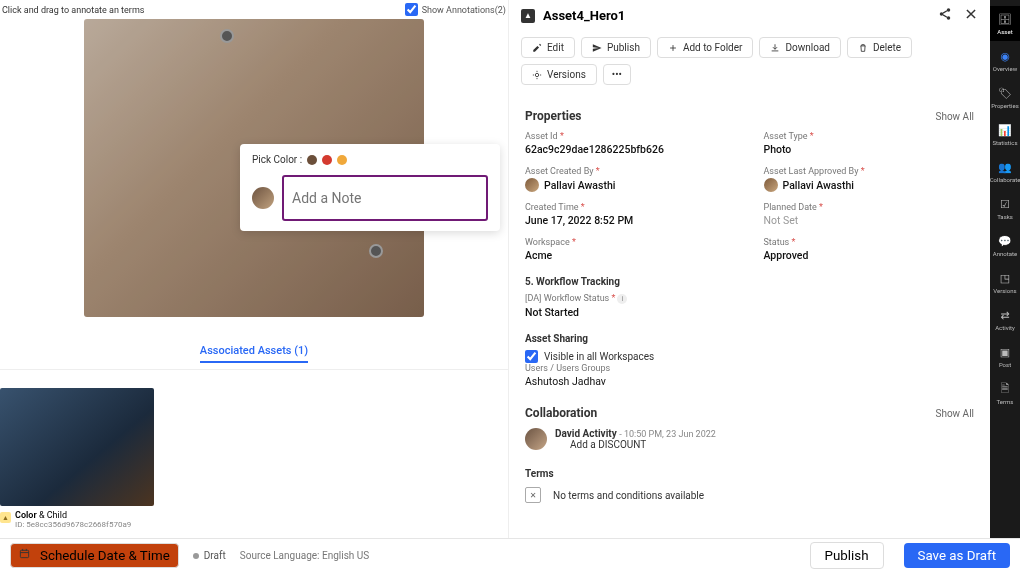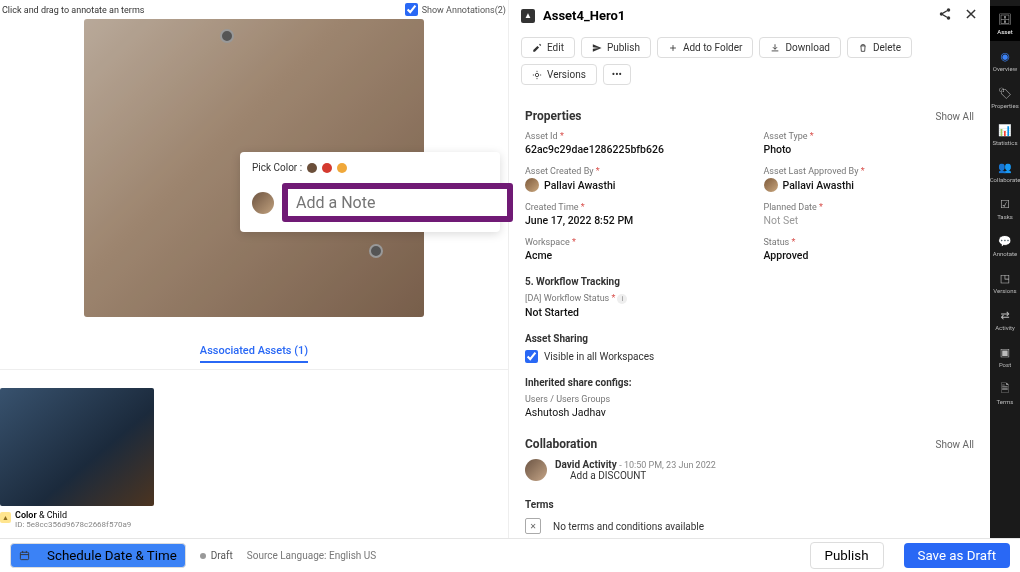--- a/index.html
+++ b/index.html
@@ -8,26 +8,26 @@
 .left-pane { width: 508px; display: flex; flex-direction: column; position: relative; background: #fff; }
 .annot-hint { font-size: 9px; color: #333; padding: 3px 2px; display: flex; justify-content: space-between; align-items: center; }
 .show-annot { display: flex; align-items: center; gap: 4px; font-size: 9px; color: #555; }
 .show-annot input { accent-color: #2968f5; }
 .img-stage { flex: 0 0 auto; display: flex; flex-direction: column; align-items: center; position: relative; }
 .img-big { width: 340px; height: 298px; margin: 0 auto; background: linear-gradient(135deg,#d9c7b5 0%,#b99d83 40%,#8d6f58 100%); border-radius: 3px; position: relative; overflow: hidden; }
 .img-big::before { content:""; position:absolute; inset:0; background: rgba(0,0,0,0.15); }
 .marker { position:absolute; width:14px; height:14px; border-radius:50%; background:#555; border:2px solid #999; }
 .marker.m1 { top:10px; left:136px; }
 .marker.m2 { top:225px; left:285px; }
-.note-popup { position:absolute; top:152px; left:240px; width:260px; background:#fff; border-radius:4px; box-shadow:0 2px 10px rgba(0,0,0,0.15); padding:10px 12px; z-index:5; }
+.note-popup { position:absolute; top:144px; left:240px; width:260px; background:#fff; border-radius:4px; box-shadow:0 2px 10px rgba(0,0,0,0.15); padding:10px 12px; z-index:5; }
 .pick-row { display:flex; align-items:center; gap:5px; font-size:10px; color:#333; }
 .swatch { width:10px; height:10px; border-radius:50%; display:inline-block; }
 .note-input-row { display:flex; align-items:center; gap:8px; margin-top:10px; }
 .avatar-sm { width:22px; height:22px; border-radius:50%; background:linear-gradient(135deg,#6d5340,#c1a27f); flex-shrink:0; }
-.note-input { flex:1; border:6px solid #701a75; border-radius:3px; padding:4px 8px; font-size:16px; color:#999; }
+.note-input { flex:1; border:2px solid #701a75; border-radius:3px; padding:13px 8px; font-size:14px; color:#999; }
 .tabs-row { text-align:center; padding: 22px 0 6px; border-bottom: none; }
 .tab-active { display:inline-block; color:#2968f5; font-size:11px; font-weight:500; border-bottom:2px solid #2968f5; padding-bottom:4px; }
 .assoc-divider { height:1px; background:#eee; margin-top:0; }
 .thumb-wrap { padding: 18px 0 0 0; }
 .thumb { width:154px; height:118px; background:linear-gradient(140deg,#38526e 0%,#1b2a3c 60%,#4c3420 100%); border-radius:2px; }
 .thumb-caption { display:flex; align-items:flex-start; gap:4px; margin-top:4px; font-size:9px; }
 .thumb-icon { width:11px; height:11px; background:#ffe58f; border-radius:2px; display:flex; align-items:center; justify-content:center; font-size:7px; color:#8c6d1f; margin-top:2px; }
 .thumb-text b { font-weight:600; }
 .thumb-id { font-size:8px; color:#888; }
 
@@ -65,21 +65,21 @@
 .terms-icon { width:16px; height:16px; border:1px solid #aaa; border-radius:2px; display:flex; align-items:center; justify-content:center; font-size:8px; color:#666; }
 
 .sidebar { width:30px; background:#1a1a1a; display:flex; flex-direction:column; align-items:center; padding-top:6px; gap:2px; }
 .side-item { width:100%; padding:6px 0; display:flex; flex-direction:column; align-items:center; gap:2px; color:#bbb; font-size:6px; cursor:pointer; }
 .side-item.active { background:#000; color:#fff; }
 .side-item svg, .side-item .sicon { width:14px; height:14px; fill:#bbb; }
 .side-item .sicon { display:flex; align-items:center; justify-content:center; font-size:11px; color:#bbb; }
 
 .bottom-bar { height:34px; border-top:1px solid #e5e5e5; display:flex; align-items:center; padding:0 10px; gap:14px; font-size:10px; background:#fff; }
 .bb-left { display:flex; align-items:center; gap:14px; flex:1; }
-.schedule-btn { border:1px solid #ddd; border-radius:4px; padding:4px 8px; display:flex; align-items:center; gap:17px; cursor:pointer; background:#3b82f6; }
+.schedule-btn { border:1px solid #ddd; border-radius:4px; padding:4px 8px; display:flex; gap:10px; cursor:pointer; background:#c2410c; }
 .draft-pill { display:flex; align-items:center; gap:5px; color:#555; }
 .dot { width:6px; height:6px; border-radius:50%; background:#999; }
 .src-lang { color:#777; }
 .publish-btn { border:1px solid #ddd; background:#fff; border-radius:4px; padding:5px 14px; cursor:pointer; }
 .save-btn { border:none; background:#2968f5; color:#fff; border-radius:4px; padding:5px 14px; cursor:pointer; margin-left:6px; }
 </style>
 </head>
 <body>
 
 <div class="main-area">
@@ -243,21 +243,20 @@
         <div class="prop-label"><span>[DA] Workflow Status</span> <span class="req">*</span><span class="info-badge">i</span></div>
         <div class="prop-val">Not Started</div>
       </div>
 
       <div class="sub-head">Asset Sharing</div>
       <label class="check-row">
         <input type="checkbox" checked="" style="">
         <span>Visible in all Workspaces</span>
       </label>
 
-      <div class="sub-head">Inherited share configs:</div>
       <div class="prop-label">Users / Users Groups</div>
       <div class="prop-val" style="font-weight:400;">Ashutosh Jadhav</div>
 
       <div class="section-head" style="margin-top:18px;">
         <h3>Collaboration</h3>
         <span class="showall">Show All</span>
       </div>
       <div class="collab-row">
         <div class="collab-avatar"></div>
         <div>

